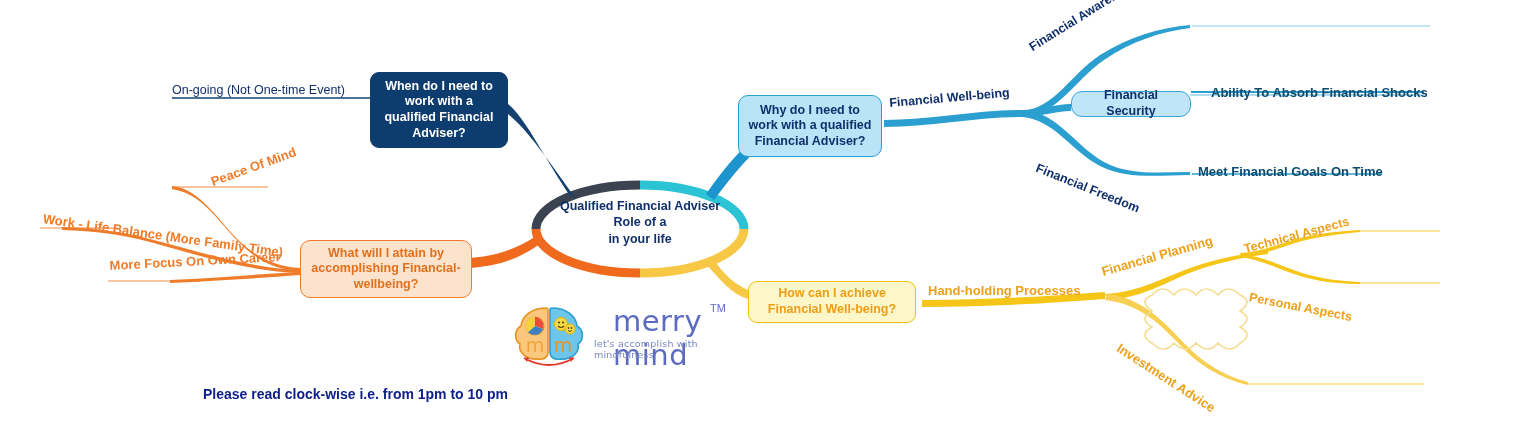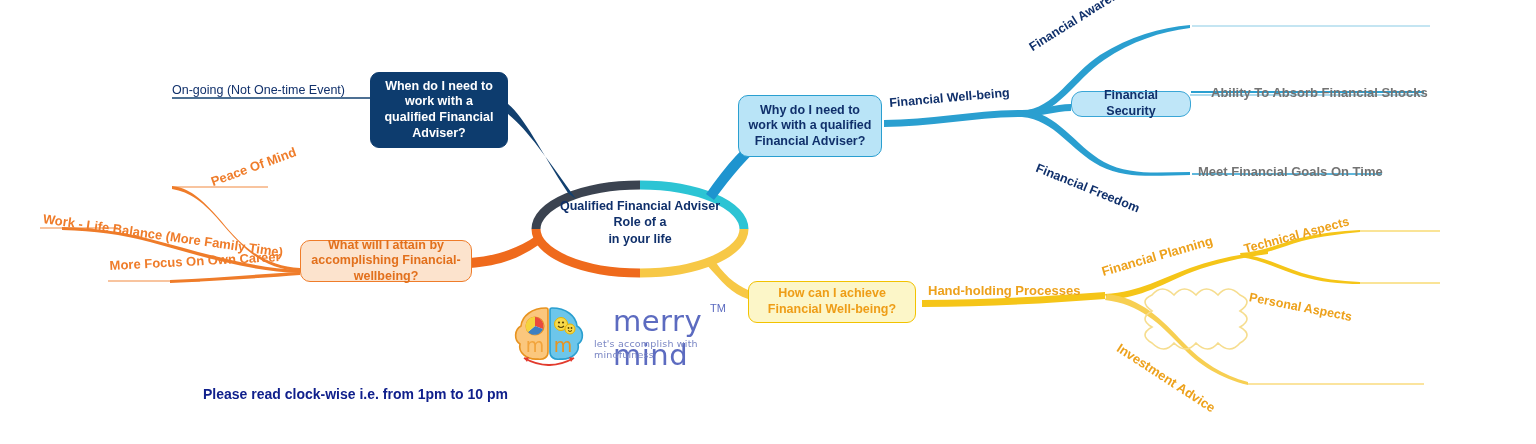--- a/index.html
+++ b/index.html
@@ -10,21 +10,21 @@
   .node{position:absolute;box-sizing:border-box;display:flex;align-items:center;
         justify-content:center;text-align:center;font-weight:bold;line-height:1.25;}
 
   .n-navy{background:#0d3c6e;border:1px solid #0d3c6e;border-radius:9px;color:#ffffff;font-size:12.5px;}
   .n-lblue{background:#b9e4f7;border:1.6px solid #2a9fd0;border-radius:10px;color:#10306b;font-size:12.5px;}
   .n-lblue-sm{background:#bfe6f8;border:1.6px solid #3aa6d6;border-radius:11px;color:#10306b;font-size:12.5px;}
   .n-peach{background:#fce3cd;border:1.6px solid #ef7c2a;border-radius:10px;color:#e2701c;font-size:12.5px;}
   .n-yellow{background:#fcf6c8;border:1.8px solid #f2c200;border-radius:9px;color:#ee9d17;font-size:12.5px;}
 
   .lbl{position:absolute;font-weight:bold;white-space:nowrap;}
-  .lbl-navy{color:#737373;}
+  .lbl-navy{color:#0c4a6e;}
   .lbl-blue{color:#10306b;}
   .lbl-orange{color:#ef7c2a;}
   .lbl-gold{color:#eda11b;}
   .lbl-plain{color:#10306b;font-weight:normal;}
 
   .center-text{position:absolute;left:536px;top:198px;width:208px;text-align:center;
                color:#10306b;font-weight:bold;font-size:12.5px;line-height:1.3;}
 
   .cloud-text{position:absolute;left:1156px;top:305px;width:92px;text-align:center;
               color:#ee9d17;font-weight:bold;font-size:12px;line-height:1.25;}
@@ -140,21 +140,21 @@
   <div class="lbl lbl-navy" style="left:1211px;top:85px;font-size:13px;">
     <span>Ability To Absorb Financial Shocks</span>
   </div>
   <div class="lbl lbl-blue" style="left:1034px;top:160px;font-size:12.5px;transform:rotate(22deg);transform-origin:left bottom;">
     <span>Financial Freedom</span>
   </div>
   <div class="lbl lbl-navy" style="left:1198px;top:164px;font-size:13px;">
     <span>Meet Financial Goals On Time</span>
   </div>
 
-  <div class="node n-peach" style="left:300px;top:240px;width:172px;height:42px;padding:4px 8px;">
+  <div class="node n-peach" style="left:300px;top:240px;width:172px;height:58px;padding:4px 8px;">
     <span>What will I attain by accomplishing Financial-wellbeing?</span>
   </div>
   <div class="lbl lbl-orange" style="left:214px;top:174px;font-size:13px;transform:rotate(-20deg);transform-origin:left bottom;">
     <span>Peace Of Mind</span>
   </div>
   <div class="lbl lbl-orange" style="left:42px;top:211px;font-size:13px;transform:rotate(8deg);transform-origin:left bottom;">
     <span>Work - Life Balance (More Family Time)</span>
   </div>
   <div class="lbl lbl-orange" style="left:110px;top:258px;font-size:13px;transform:rotate(-3deg);transform-origin:left bottom;">
     <span>More Focus On Own Career</span>

